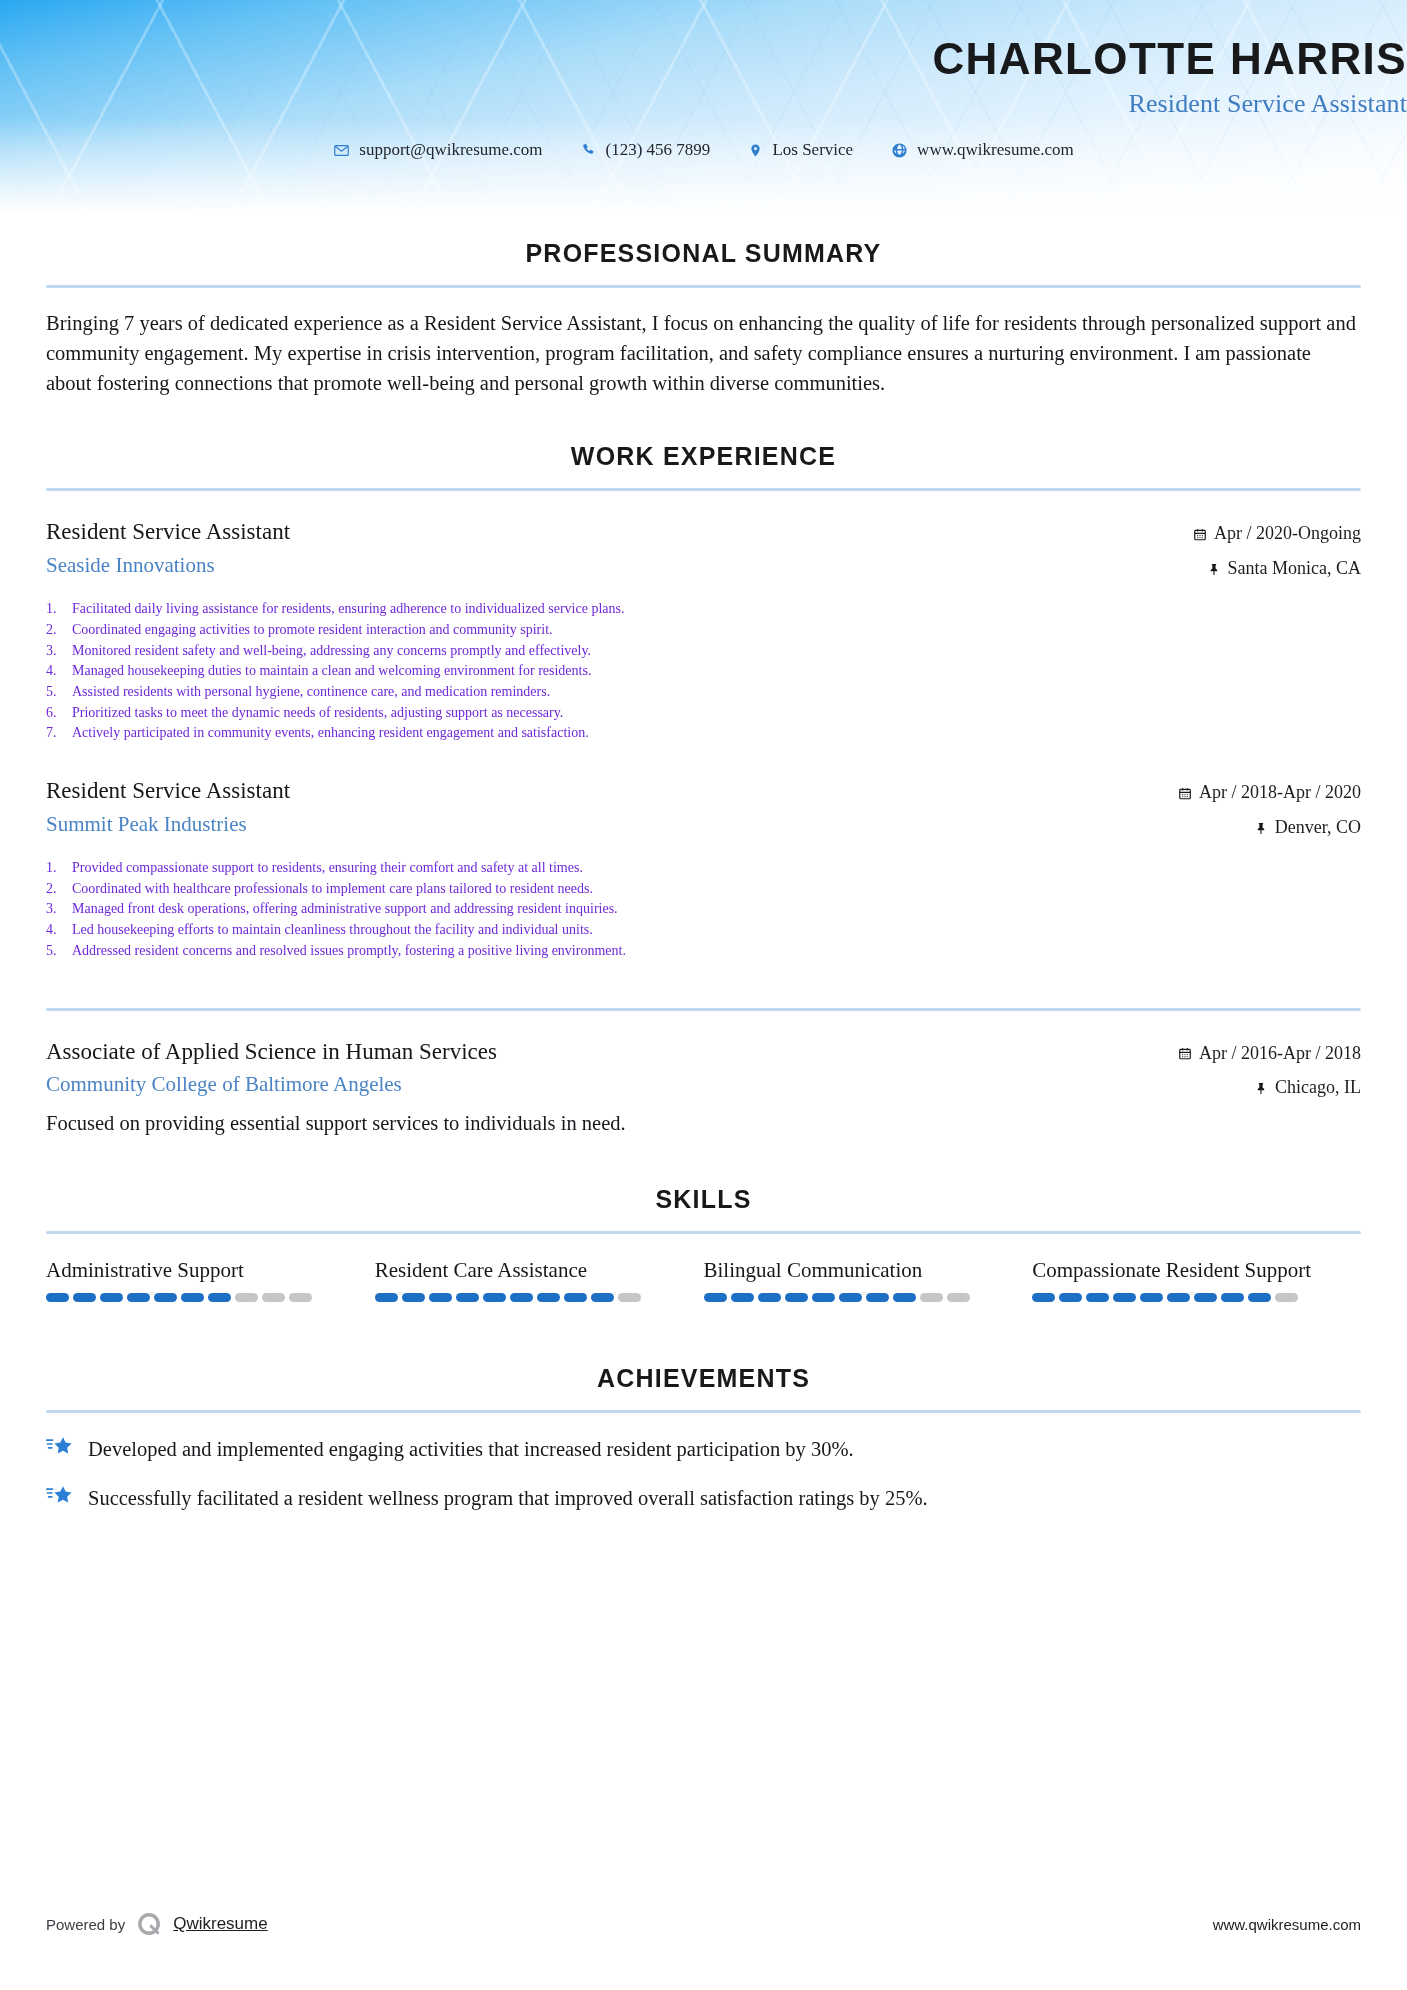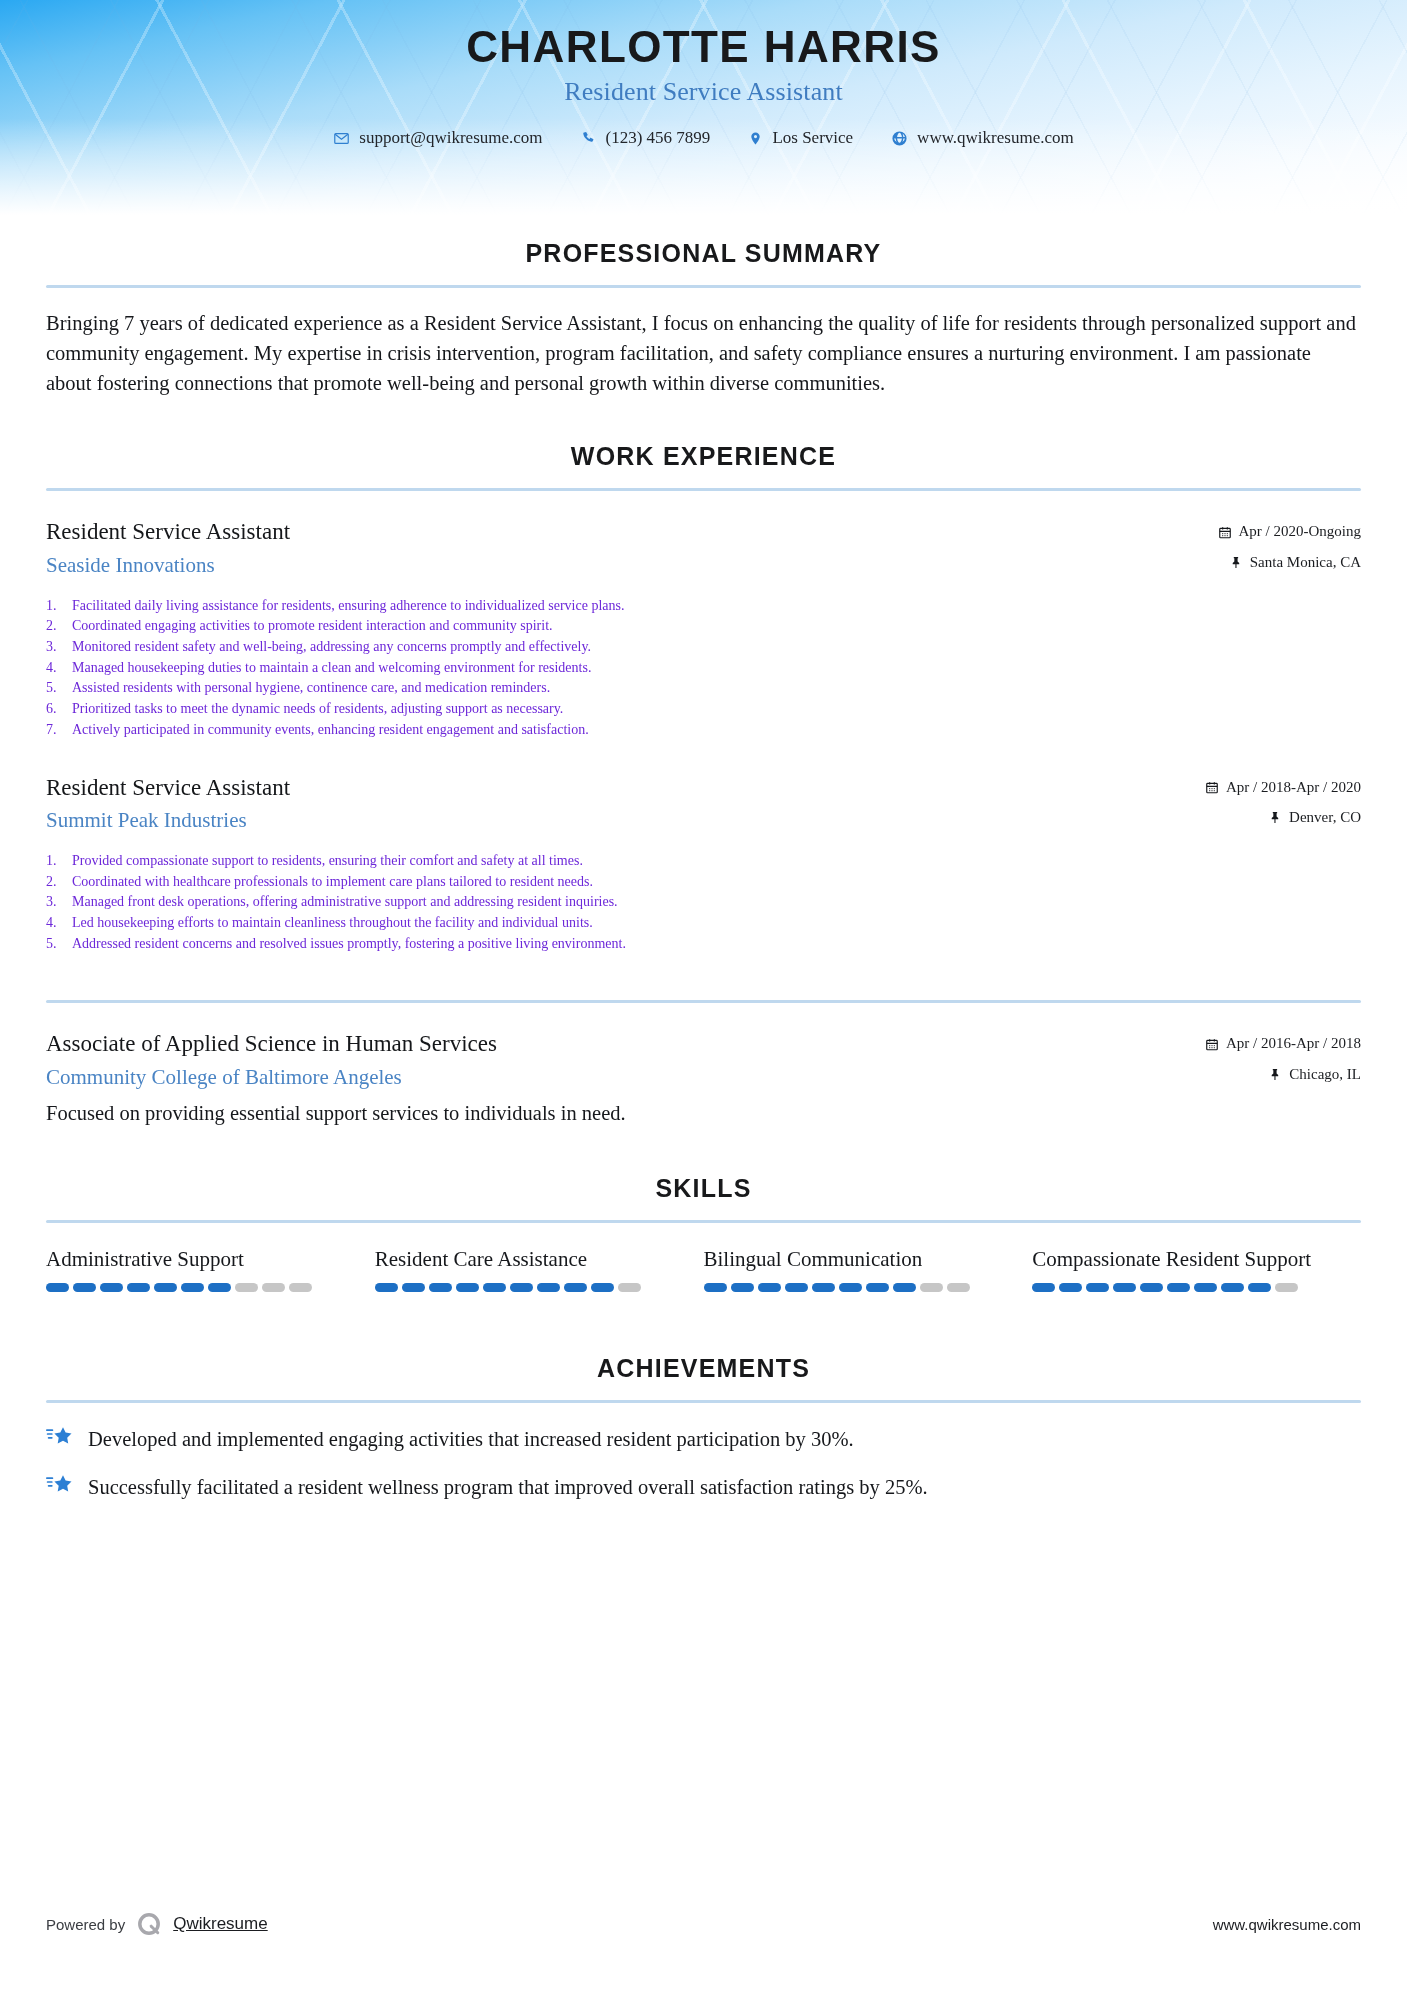--- a/index.html
+++ b/index.html
@@ -59,22 +59,22 @@
         transparent 39.5px 80px);
   }
   .header-fade {
     position: absolute;
     inset: 0;
     background: linear-gradient(180deg, rgba(255,255,255,0) 55%, rgba(255,255,255,0.55) 82%, #ffffff 100%);
   }
   .header-inner {
     position: relative;
     z-index: 3;
-    text-align: center;
-    padding-top: 24px;
+    text-align: right;
+    padding-top: 36px;
   }
   .cand-name {
     font-family: "Liberation Sans", "DejaVu Sans", sans-serif;
     font-size: 44px;
     font-weight: 700;
     letter-spacing: 1.4px;
     color: #18191b;
     line-height: 1.05;
   }
   .cand-role {
@@ -151,21 +151,21 @@
     font-size: 21px;
     color: #4a84c4;
     margin-top: 5px;
     line-height: 1.3;
   }
   .meta-line {
     display: flex;
     align-items: center;
     justify-content: flex-end;
     gap: 7px;
-    font-size: 15px;
+    font-size: 18px;
     color: #1b1d21;
     line-height: 1.55;
     white-space: nowrap;
   }
   .meta-line + .meta-line { margin-top: 7px; }
   .m-ico { display: inline-flex; align-items: center; color: #16181c; }
   .m-ico svg { display: block; }
 
   .bullets {
     margin-top: 16px;

